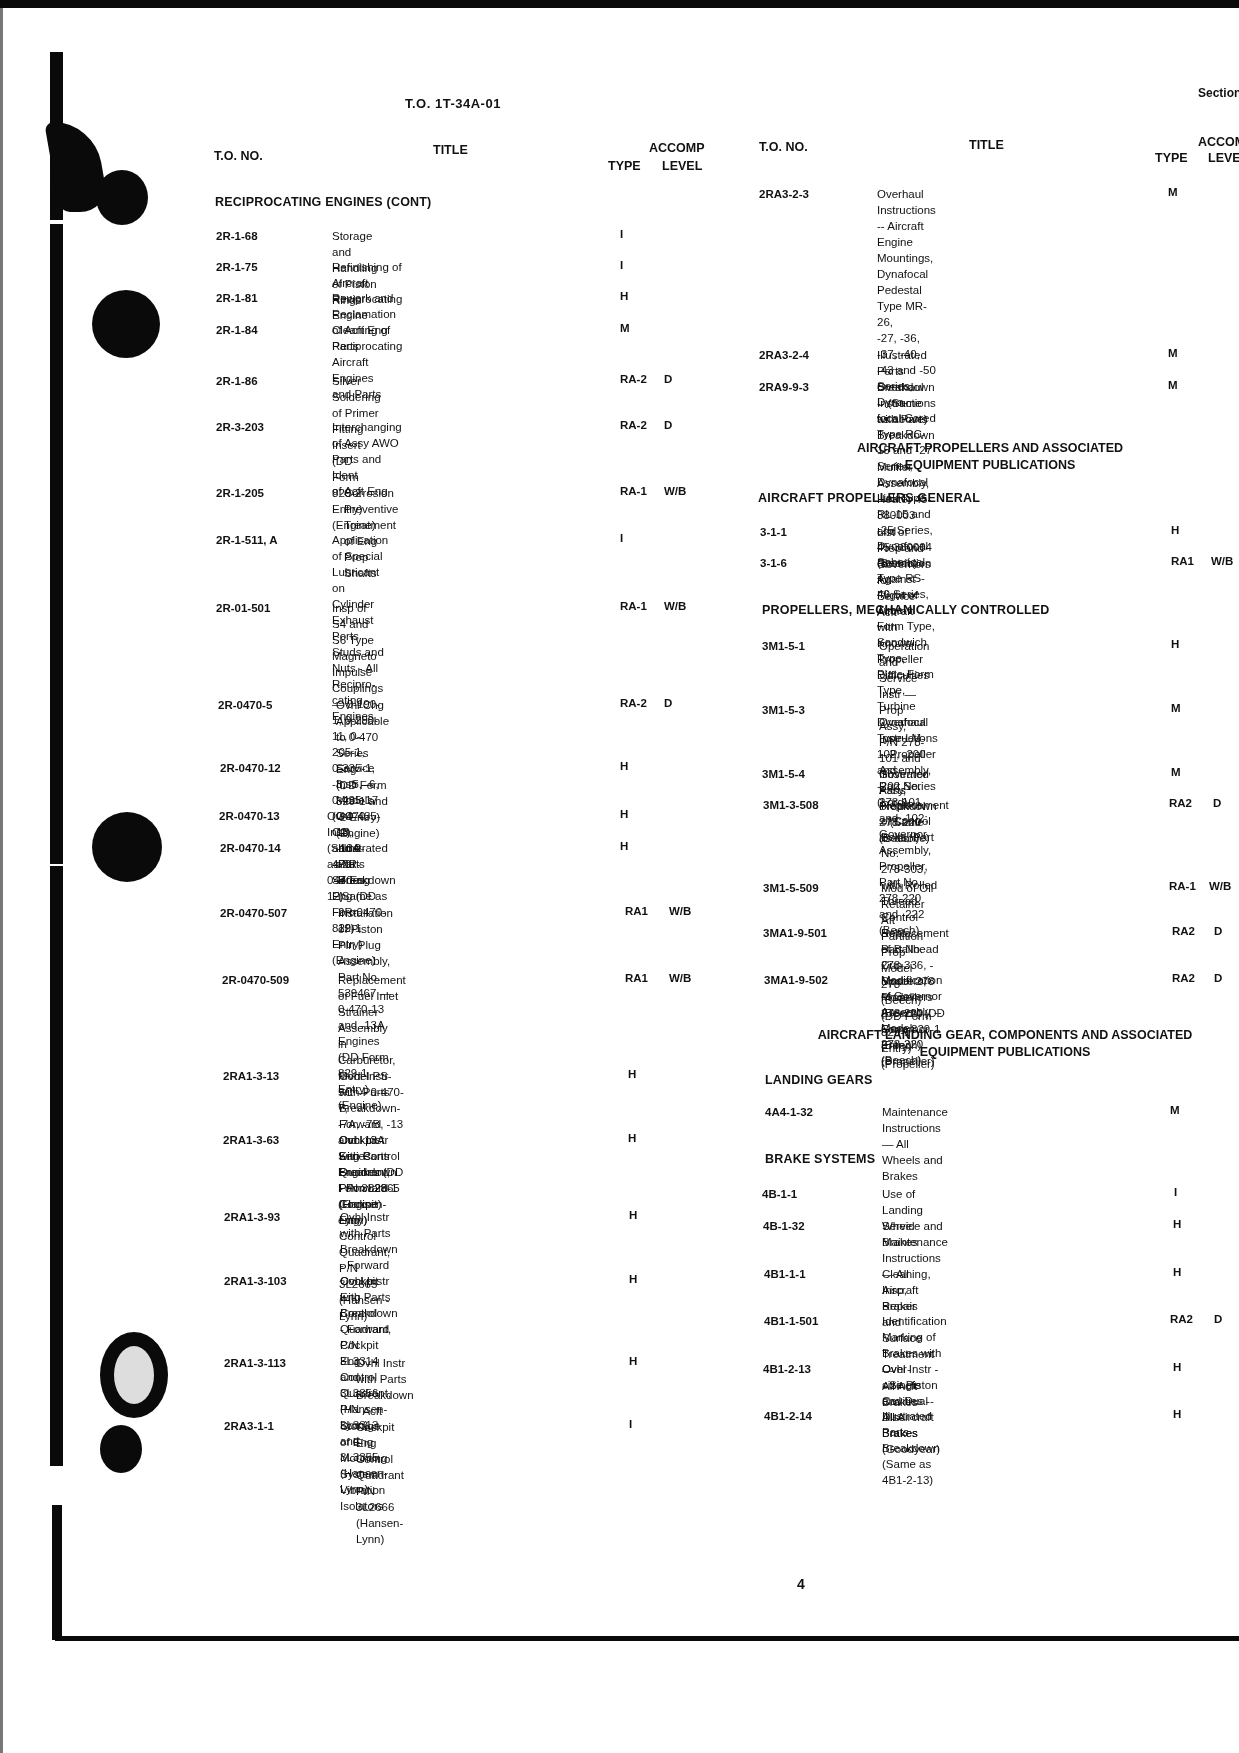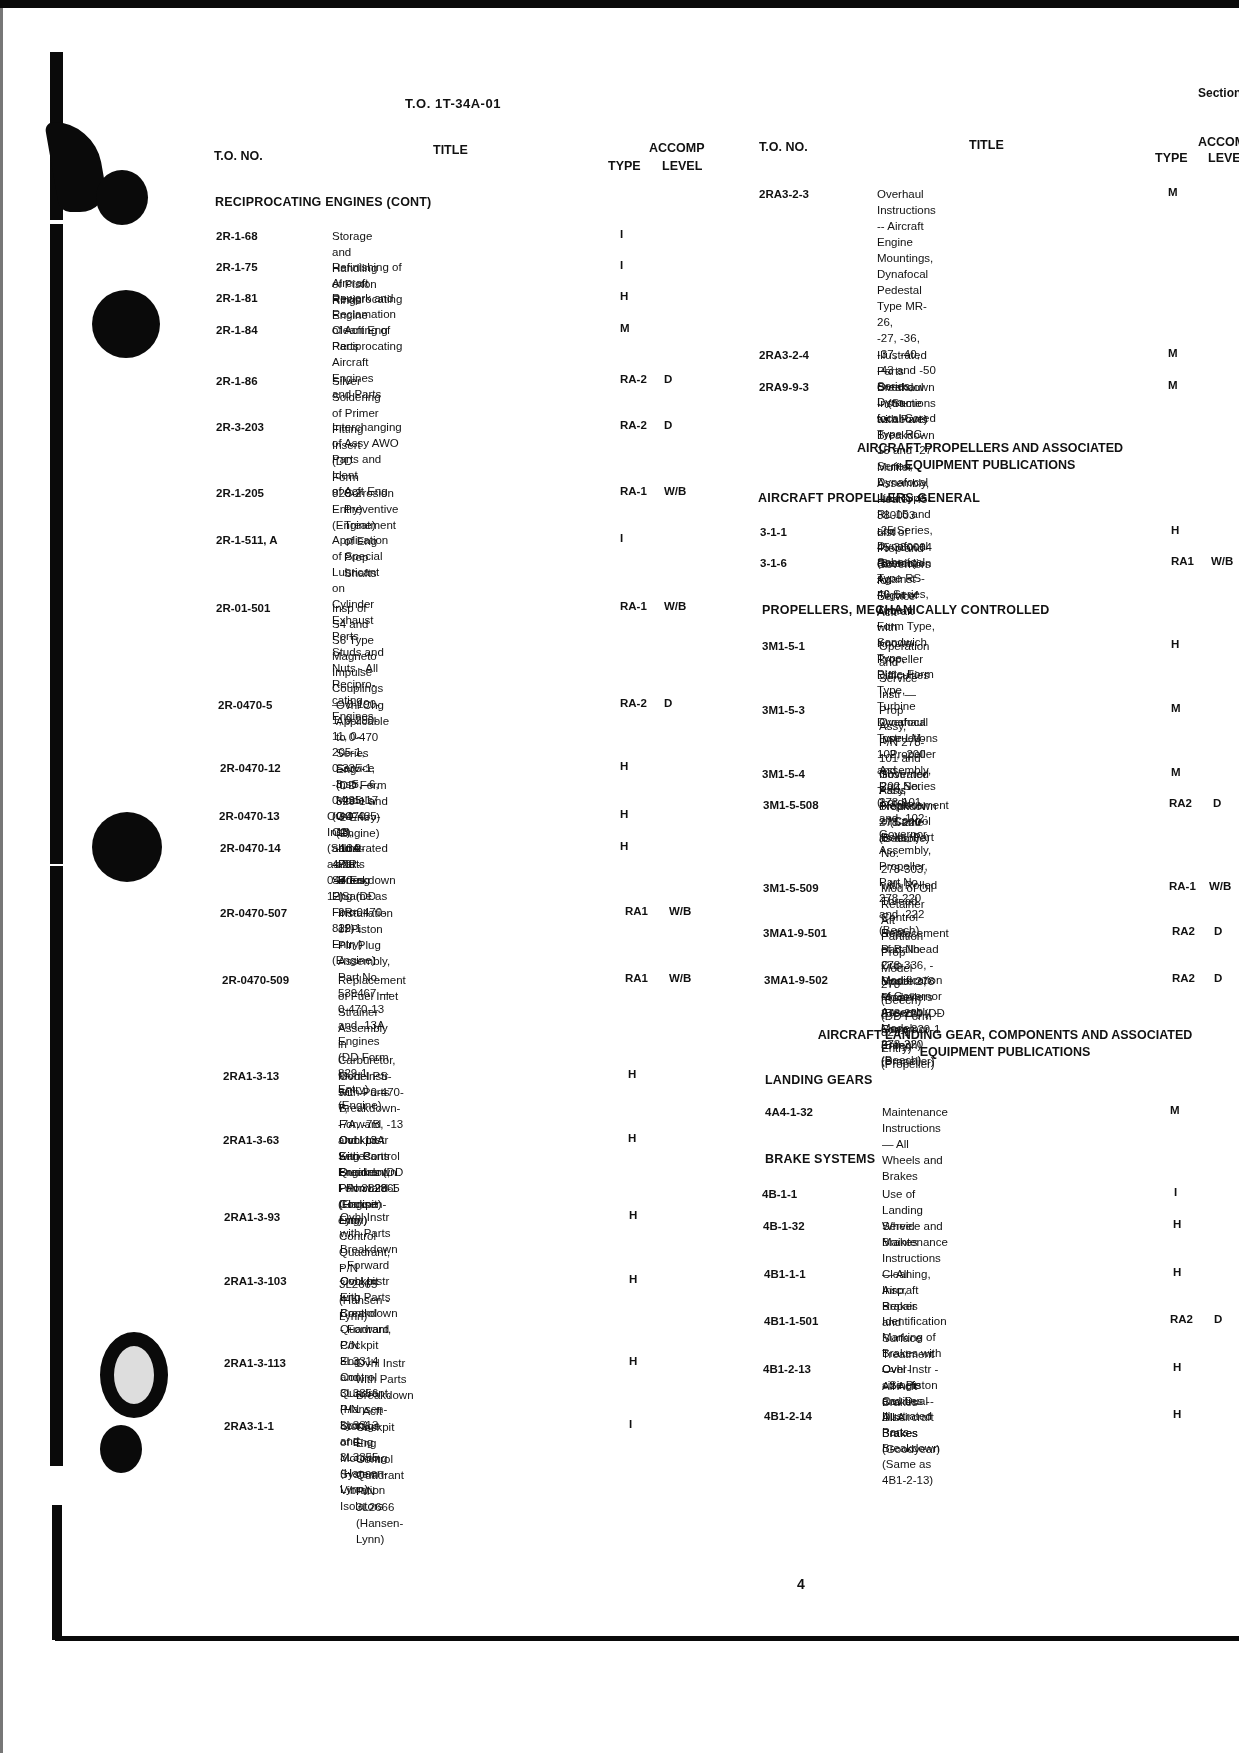--- a/index.html
+++ b/index.html
@@ -354,21 +354,21 @@
   <span class="type" style="left:409px;">M</span>
   <span class="level" style="left:451px;"></span>
 </div>
 <div class="entry" style="left:762px; top:766px;">
   <span class="to">3M1-5-4</span>
   <span class="title" style="left:117px;">Illustrated Parts Breakdown -- (Same as above)</span>
   <span class="type" style="left:409px;">M</span>
   <span class="level" style="left:451px;"></span>
 </div>
 <div class="entry" style="left:763px; top:797px;">
-  <span class="to">3M1-5-508</span>
+  <span class="to">3M1-3-508</span>
   <span class="title" style="left:118px;">Replacement of Control Bolts, Part No.
 278-303, with Rolled Thread Control Bolts,
 Part No. 278-336, - Model 278 Propellers
 (Beech) (DD Form 829-1 Entry) (Propeller)</span>
   <span class="type" style="left:406px;">RA2</span>
   <span class="level" style="left:450px;">D</span>
 </div>
 <div class="entry" style="left:763px; top:880px;">
   <span class="to">3M1-5-509</span>
   <span class="title" style="left:118px;">Mod of Oil Retainer Aft Partition Prop Model

